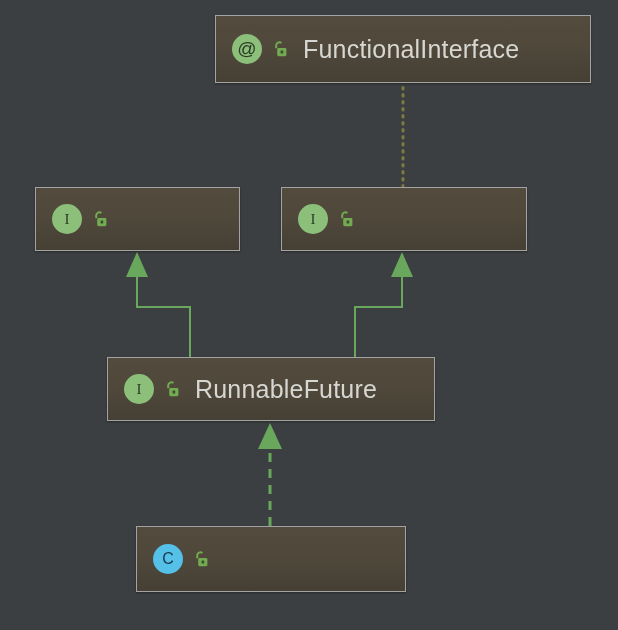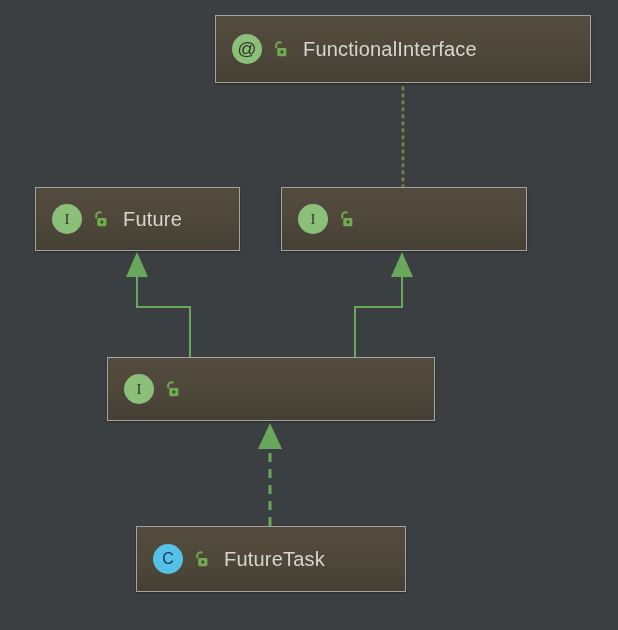--- a/index.html
+++ b/index.html
@@ -72,21 +72,21 @@
     width: 18px;
     height: 22px;
     margin-left: 9px;
     display: flex;
     align-items: center;
     justify-content: center;
   }
   .node-label {
     margin-left: 14px;
     color: #d7d7d2;
-    font-size: 20px;
+    font-size: 25px;
     letter-spacing: 0.2px;
     white-space: nowrap;
     overflow: hidden;
   }
 </style>
 </head>
 <body>
 
 <div id="diagram-root">
 
@@ -133,21 +133,20 @@
       <div class="kind-icon interface">
         <span>I</span>
       </div>
       <div class="vis-icon">
         <svg viewBox="0 0 16 18" width="16" height="18" aria-hidden="true">
           <path d="M4.2 8.2 V5.4 a3.1 3.1 0 0 1 5.2 -2.3" fill="none" stroke="#72ab52" stroke-width="2"></path>
           <rect x="5.2" y="8.0" width="9.2" height="8.2" rx="1.4" fill="#72ab52"></rect>
           <rect x="8.6" y="10.6" width="2.6" height="3.0" rx="0.6" fill="#3f4b30"></rect>
         </svg>
       </div>
-      <div class="node-label">Future</div>
     </div>
   </div>
 
   <div class="uml-node" style="left:281px; top:187px; width:246px; height:64px;">
     <div class="node-inner">
       <div class="kind-icon interface">
         <span>I</span>
       </div>
       <div class="vis-icon">
         <svg viewBox="0 0 16 18" width="16" height="18" aria-hidden="true">
@@ -164,32 +163,32 @@
       <div class="kind-icon interface">
         <span>I</span>
       </div>
       <div class="vis-icon">
         <svg viewBox="0 0 16 18" width="16" height="18" aria-hidden="true">
           <path d="M4.2 8.2 V5.4 a3.1 3.1 0 0 1 5.2 -2.3" fill="none" stroke="#72ab52" stroke-width="2"></path>
           <rect x="5.2" y="8.0" width="9.2" height="8.2" rx="1.4" fill="#72ab52"></rect>
           <rect x="8.6" y="10.6" width="2.6" height="3.0" rx="0.6" fill="#3f4b30"></rect>
         </svg>
       </div>
+      <div class="node-label">RunnableFuture</div>
     </div>
   </div>
 
   <div class="uml-node" style="left:136px; top:526px; width:270px; height:66px;">
     <div class="node-inner">
       <div class="kind-icon clazz">
         <span>C</span>
       </div>
       <div class="vis-icon">
         <svg viewBox="0 0 16 18" width="16" height="18" aria-hidden="true">
           <path d="M4.2 8.2 V5.4 a3.1 3.1 0 0 1 5.2 -2.3" fill="none" stroke="#72ab52" stroke-width="2"></path>
           <rect x="5.2" y="8.0" width="9.2" height="8.2" rx="1.4" fill="#72ab52"></rect>
           <rect x="8.6" y="10.6" width="2.6" height="3.0" rx="0.6" fill="#3f4b30"></rect>
         </svg>
       </div>
-      <div class="node-label">FutureTask</div>
     </div>
   </div>
 
 </div>
 
 </body></html>

